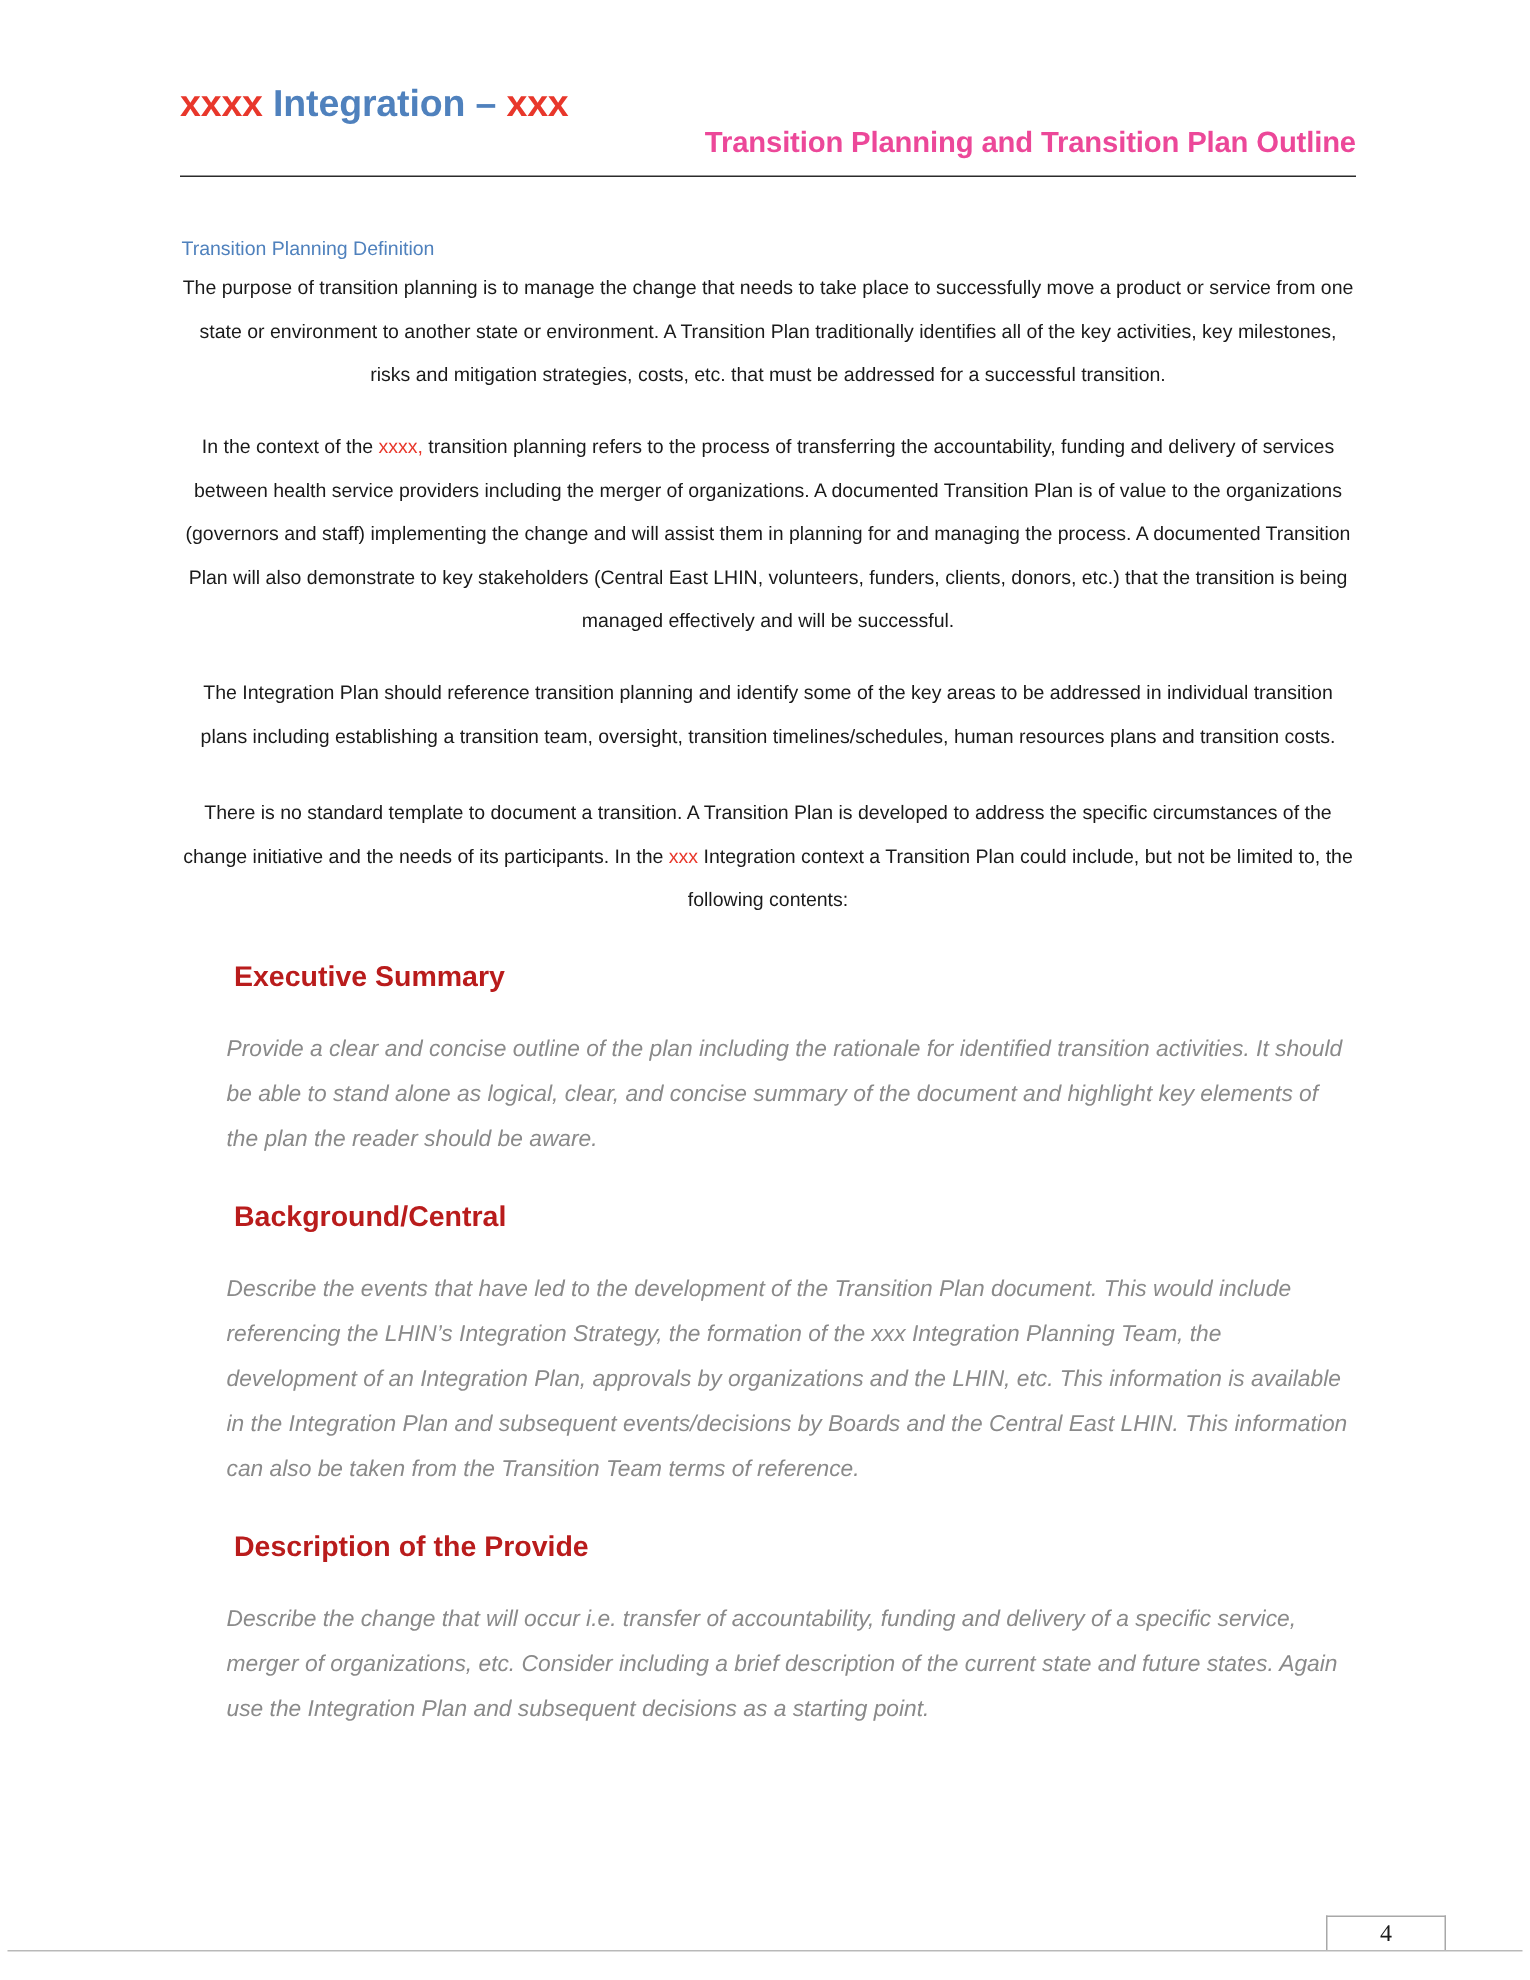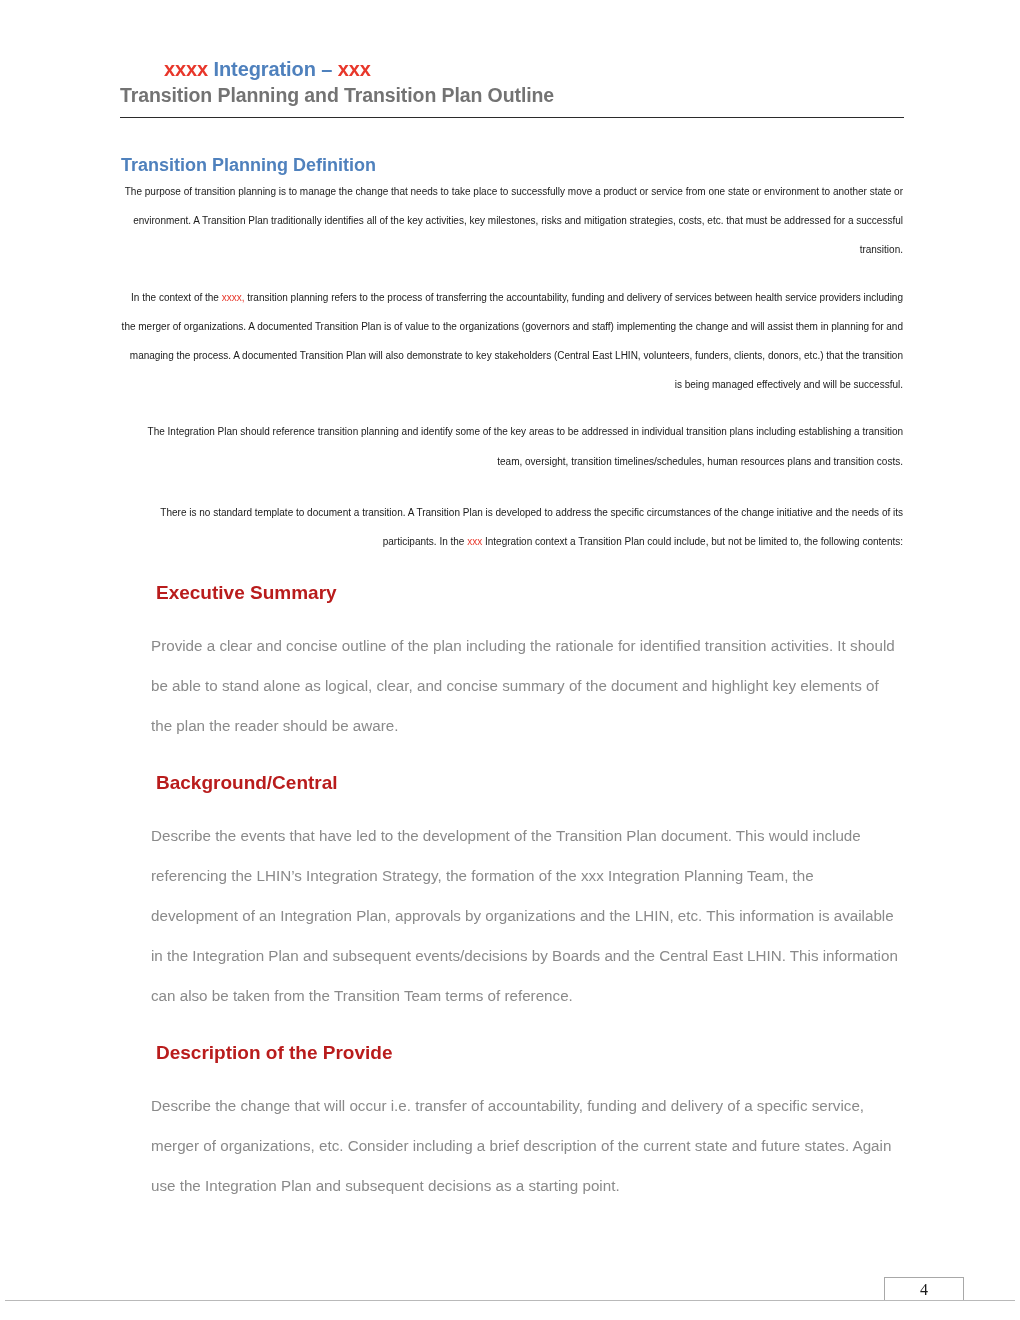--- a/index.html
+++ b/index.html
@@ -27,28 +27,28 @@
     left: 120px;
     top: 56px;
     width: 784px;
   }
   .title-line {
     font-weight: bold;
     letter-spacing: -0.1px;
     white-space: nowrap;
   }
   .title-line-1 {
-    font-size: 20px;
+    font-size: 25px;
     line-height: 26px;
-    margin-left: 44px;
   }
   .title-line-2 {
     font-size: 19.5px;
     line-height: 27px;
-    color: #737373;
+    color: #ec4899;
+    text-align: right;
   }
   .tok-red   { color: #E8372B; }
   .tok-blue  { color: #4F81BD; }
   .header-rule {
     position: absolute;
     left: 120px;
     top: 117px;
     width: 784px;
     height: 0;
     border-top: 1.6px solid #2b2b2b;
@@ -56,49 +56,50 @@
 
   
   .doc-body {
     position: absolute;
     left: 121px;
     top: 156px;
     width: 782px;
   }
   .sec-heading {
     color: #4F81BD;
-    font-weight: bold;
-    font-size: 18px;
+    font-weight: normal;
+    font-size: 13px;
     line-height: 19px;
     margin: 0 0 2px 0;
   }
   p.para {
     margin: 0;
-    font-size: 10px;
+    font-size: 13px;
     line-height: 29.2px;
     color: #1a1a1a;
-    text-align: right;
+    text-align: center;
   }
   .para-gap { height: 18px; }
   .sec-gap  { height: 22px; }
 
   
   .subsection { margin-left: 30px; width: 752px; }
   .sub-heading {
     font-weight: bold;
     font-size: 19px;
     line-height: 24px;
     color: #b91c1c;
     margin: 5px;
   }
   .sub-body {
     margin: 0;
+    font-style: italic;
     color: #8a8a8a;
     font-size: 15.2px;
-    line-height: 40px;
+    line-height: 30px;
   }
   .sub-heading-gap { height: 16px; }
   .sub-block-gap   { height: 20px; }
 
   
   .footer {
     position: absolute;
     left: 0;
     top: 1276px;
     width: 1020px;

